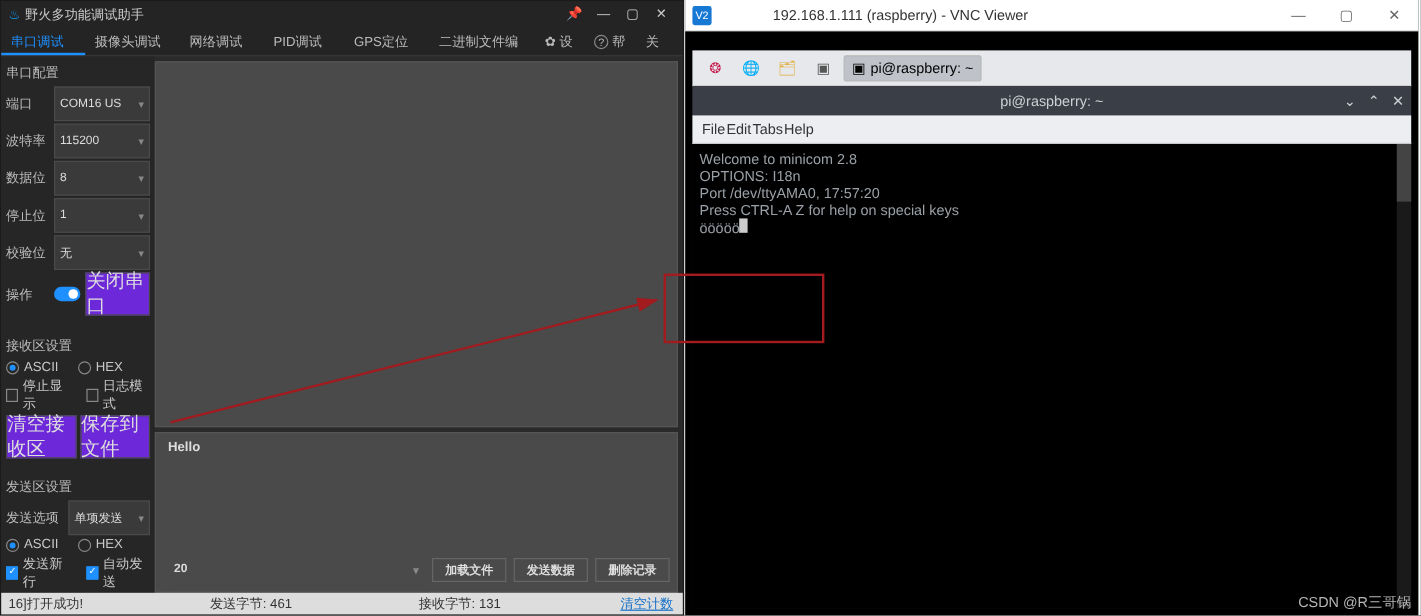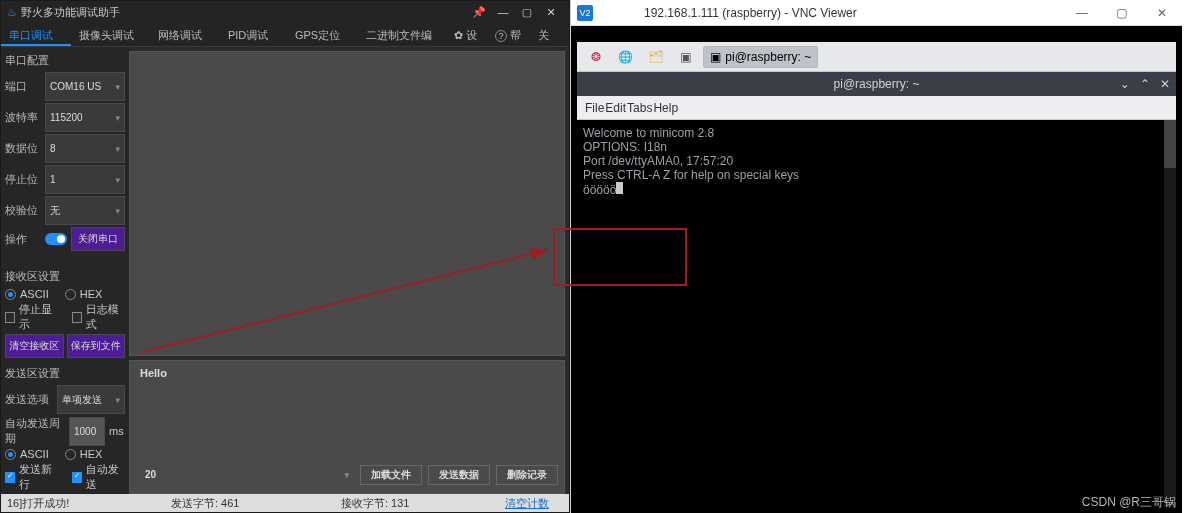--- a/index.html
+++ b/index.html
@@ -17,21 +17,21 @@
 .topnav .tab-l.active { color:#1e90ff; border-bottom:2px solid #1e90ff; }
 .topnav .right-items { margin-left:auto; display:flex; }
 .topnav .rbtn { padding:0 8px; line-height:24px; color:#bbb; }
 .body-left { flex:1; display:flex; min-height:0; }
 .side { width:128px; background:#262626; display:flex; flex-direction:column; padding:2px 4px; gap:2px; }
 .panel-h { color:#bbb; margin:4px 0 2px 0; }
 .row { display:flex; align-items:center; gap:4px; }
 .row label { width:36px; color:#bbb; }
 .sel { flex:1; height:29px; background:#3a3a3a; border:1px solid #4a4a4a; color:#ddd; display:flex; align-items:center; padding:0 4px; font-size:10px; justify-content:space-between; }
 .sel .caret { font-size:9px; color:#888; }
-.flat-btn { height:24px; background:#4c1d95; border:1px solid #4a4a4a; color:#ddd; display:flex; align-items:center; justify-content:center; font-size:10px; }
+.flat-btn { height:36px; background:#6d28d9; border:1px solid #4a4a4a; color:#ddd; display:flex; align-items:center; justify-content:center; font-size:16px; }
 .toggle { width:22px; height:12px; border-radius:6px; background:#1e90ff; position:relative; }
 .toggle::after { content:""; position:absolute; width:8px; height:8px; border-radius:4px; background:#fff; top:2px; left:12px; }
 .radio-row { display:flex; align-items:center; gap:4px; }
 .radio { width:11px; height:11px; border-radius:50%; border:1px solid #888; display:inline-block; }
 .radio.on::after { content:""; display:block; width:5px; height:5px; border-radius:50%; background:#1e90ff; margin:2px; }
 .chk { width:11px; height:11px; border:1px solid #888; display:inline-block; background:#2a2a2a; position:relative; }
 .chk.on { background:#1e90ff; border-color:#1e90ff; }
 .chk.on::after { content:"✓"; color:#fff; font-size:8px; position:absolute; top:-2px; left:1px; }
 .two-btn { display:flex; gap:3px; }
 .two-btn .flat-btn { flex:1; }
@@ -39,21 +39,21 @@
 .side-fill { flex:1; }
 .main-left { flex:1; display:flex; flex-direction:column; min-width:0; margin:4px 4px 0 0;font-weight:bold; }
 .recv-box { flex:1; background:#4a4a4a; border:1px solid #555; }
 .send-box { height:134px; background:#4a4a4a; border:1px solid #555; margin-top:4px; display:flex; flex-direction:column; padding:6px 6px 4px 10px; }
 .send-area { flex:1; color:#ddd; font-size:11px; }
 .send-bottom { display:flex; align-items:center; gap:6px; }
 .small-btn { height:20px; padding:0 10px; background:#4a4a4a; border:1px solid #666; color:#ddd; font-size:10px; display:flex; align-items:center; }
 .status { height:18px; background:#ddd; color:#333; display:flex; align-items:center; font-size:11px; }
 .status .seg { padding:0 6px; }
 .status .spacer { flex:1; }
-.status .link-btn { color:#1570c8; text-decoration:underline; margin-right:20px;font-family:Liberation Serif, serif; }
+.status .link-btn { color:#1570c8; text-decoration:underline; margin-right:8px;font-family:Liberation Serif, serif; }
 
 svg.arrow { position:absolute; left:132px; top:232px; pointer-events:none; }
 
 
 .app-right { width:612px; height:513px; border-left:1px solid #d0d0d0; display:flex; flex-direction:column; position:relative; background:#000; }
 .vnc-title { height:26px; background:#fff; display:flex; align-items:center; font-size:12px; color:#333; border-bottom:1px solid #e0e0e0;gap:45px; }
 .vnc-logo { width:16px; height:16px; background:#1879d4; color:#fff; font-size:9px; display:flex; align-items:center; justify-content:center; margin:0 6px; border-radius:2px; }
 .vnc-title .winbtns-r { margin-left:auto; display:flex; }
 .vnc-title .wb { width:40px; text-align:center; font-size:12px; line-height:26px; color:#666; }
 
@@ -179,27 +179,20 @@
           <div class="flat-btn">保存到文件</div>
         </div>
       <div class="side-fill"></div>
       <div class="panel-h">发送区设置</div>
       <div class="row">
           <label style="width:48px">发送选项</label>
           <div class="sel">
             <span>单项发送</span>
             <span class="caret">▾</span>
           </div>
-        </div>
-      <div class="row">
-          <label style="width:60px">自动发送周期</label>
-          <div class="sel" style="width:36px;flex:none;background:#555">
-            <span>1000</span>
-          </div>
-          <span>ms</span>
         </div>
       <div class="radio-row">
           <span class="radio on"></span>
           <span>ASCII</span>
           <span style="width:8px"></span>
           <span class="radio"></span>
           <span>HEX</span>
         </div>
       <div class="radio-row">
           <span class="chk on"></span>

